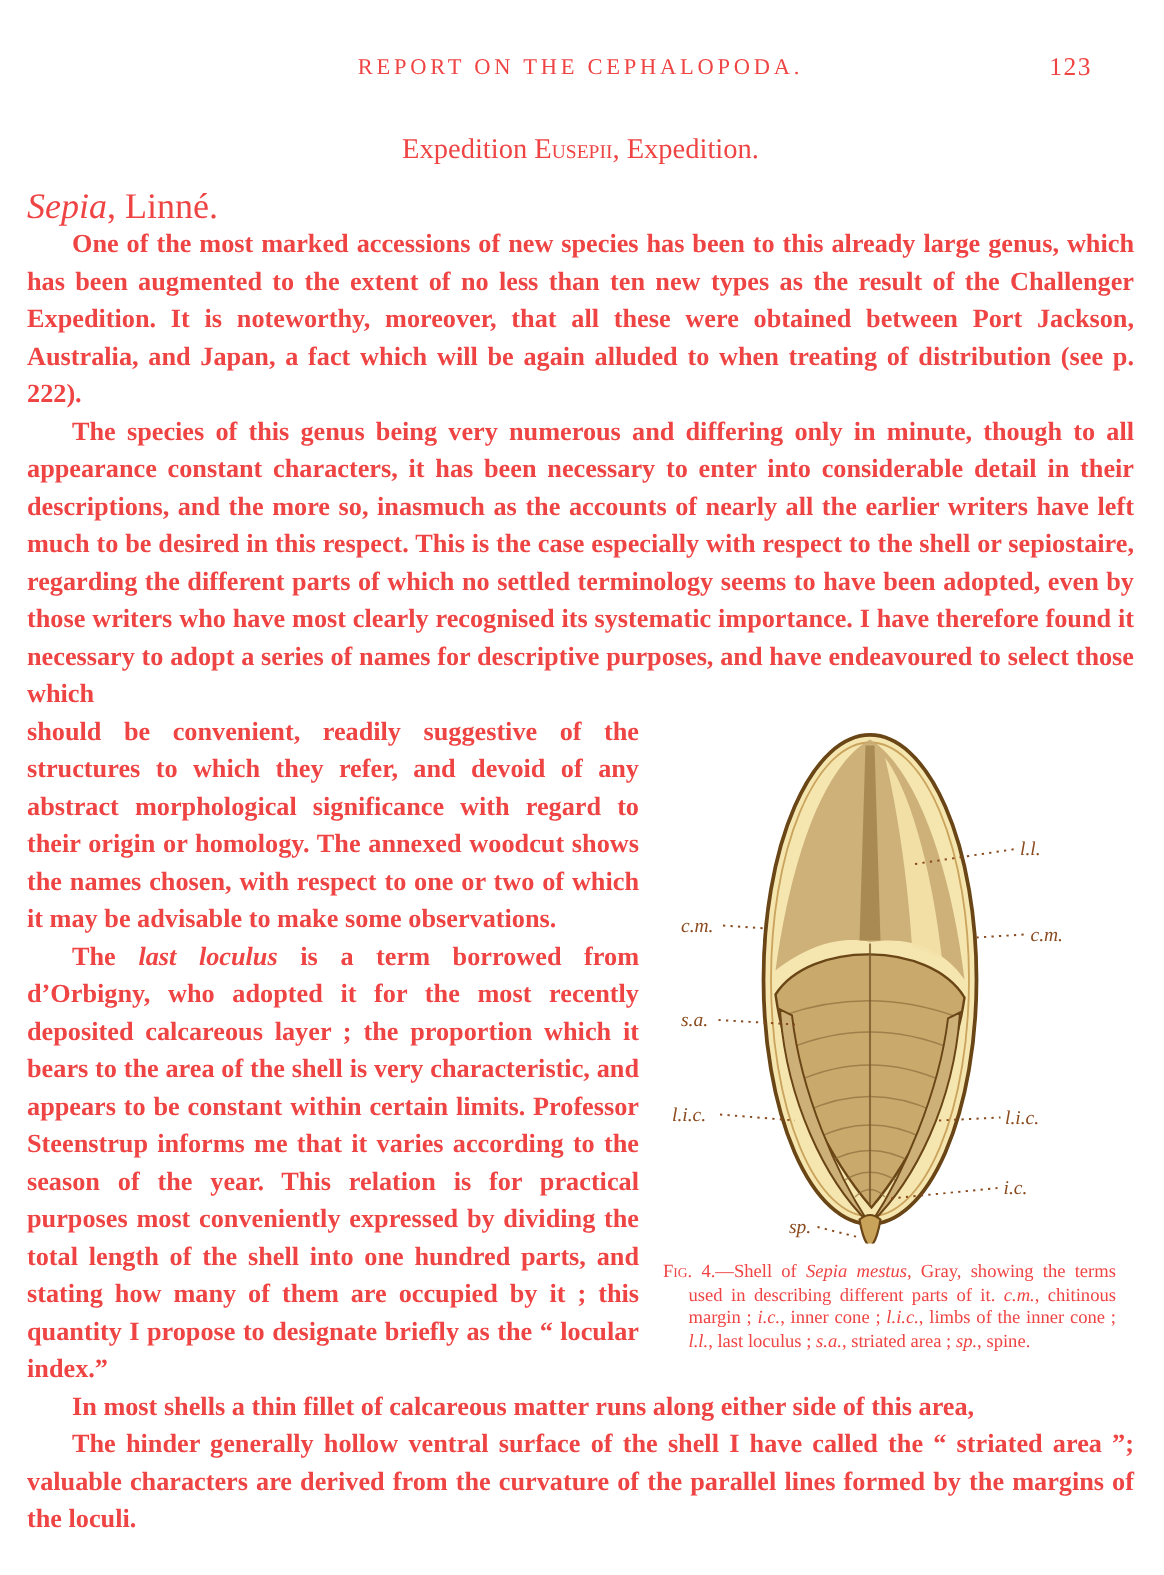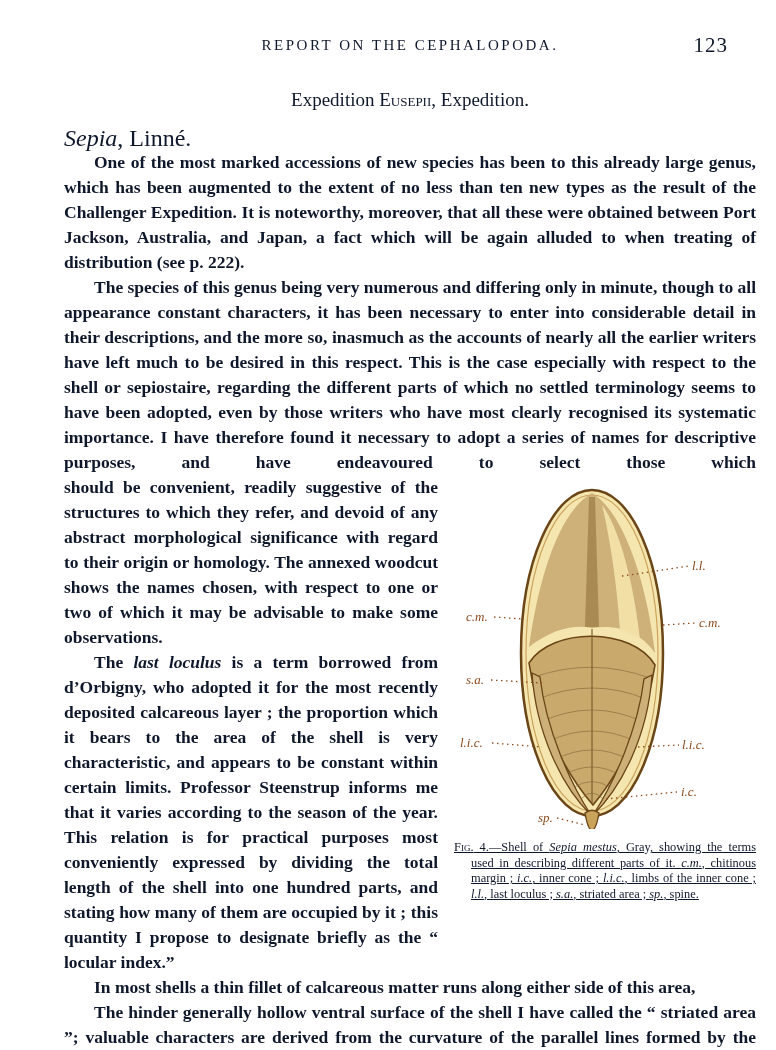--- a/index.html
+++ b/index.html
@@ -1,38 +1,38 @@
 <!DOCTYPE html>
 <html><head>
 <meta charset="utf-8">
 <style>
   html,body{margin:0;padding:0;background:#e8e8e8;}
   .page{
     position:relative;
     width:776px;height:1050px;
     margin:0 auto;
     background:#ffffff;
-    color:#0f172a;
+    color:#ef4444;
     font-family:"Liberation Serif","DejaVu Serif",serif;
     overflow:hidden;
     box-sizing:border-box;
-    padding:34px 20px 0 64px;
+    padding:34px 20px 0 18px;
   }
   .running-head{
     position:relative;
     text-align:center;
     font-size:15px;
     letter-spacing:2.5px;
     height:22px;
     line-height:22px;
   }
   .page-num{
     position:absolute;
     right:28px;top:0;
-    font-size:21px;
+    font-size:17px;
     letter-spacing:1px;
     margin-left:12px;
   }
   .h-subfamily{
     text-align:center;
     font-size:19px;
     margin-top:32px;
     height:24px;line-height:24px;
   }
   .h-genus{
@@ -54,21 +54,20 @@
   .mid-zone{
     display:flex;
     align-items:flex-start;
     gap:12px;
   }
   .col-left{width:408px;}
   .col-right{
     width:302px;
     margin-left:4px;
     padding-top:2px;
-    text-decoration:underline;
   }
   .it{font-style:italic;}
   .sc{font-variant:small-caps;}
   .fig-label{
     font-family:"Liberation Serif","DejaVu Serif",serif;
     font-style:italic;
     font-size:13px;
     fill:#8a4a1e;
   }
   .leader{

